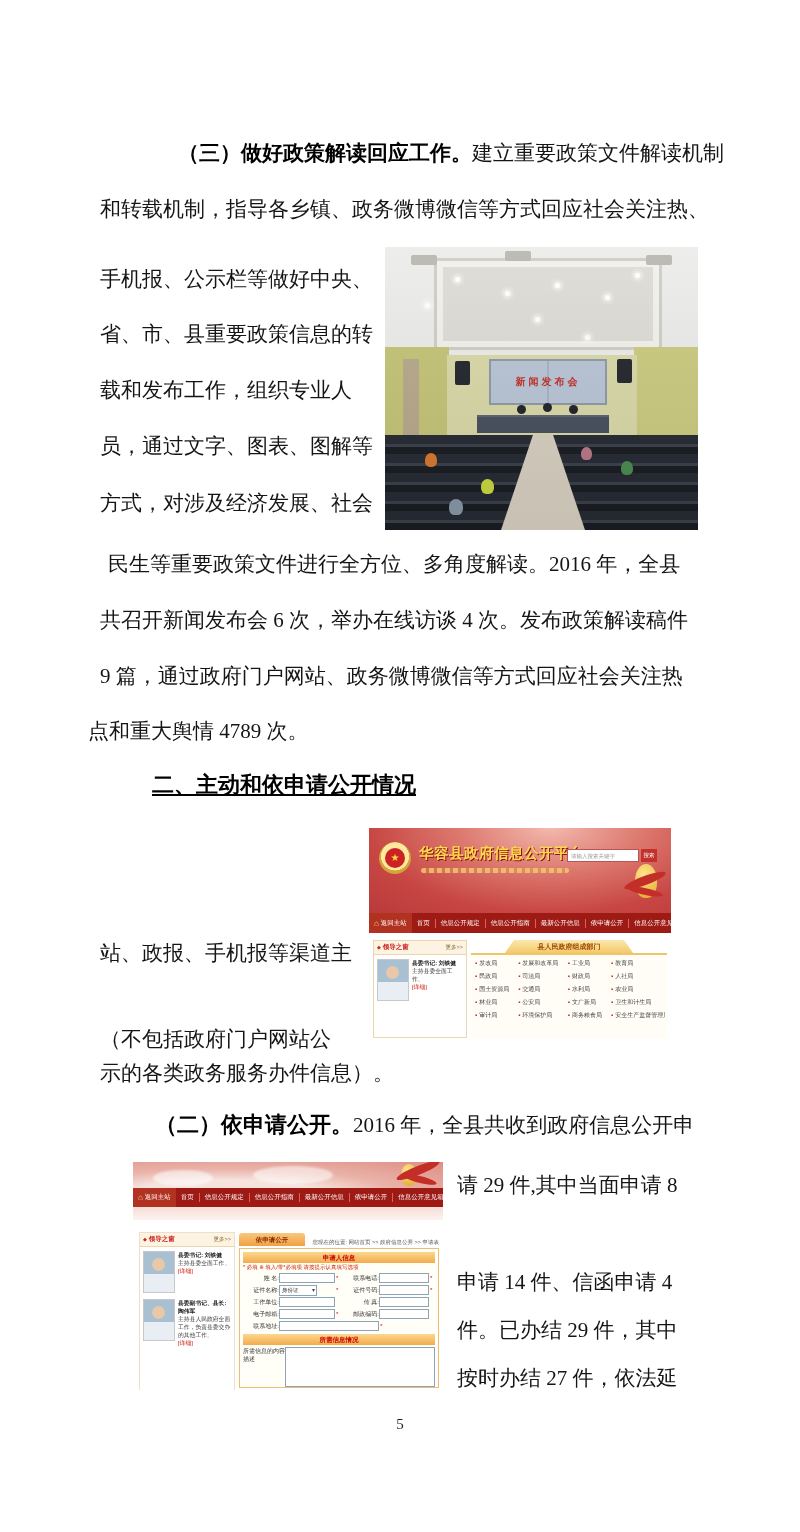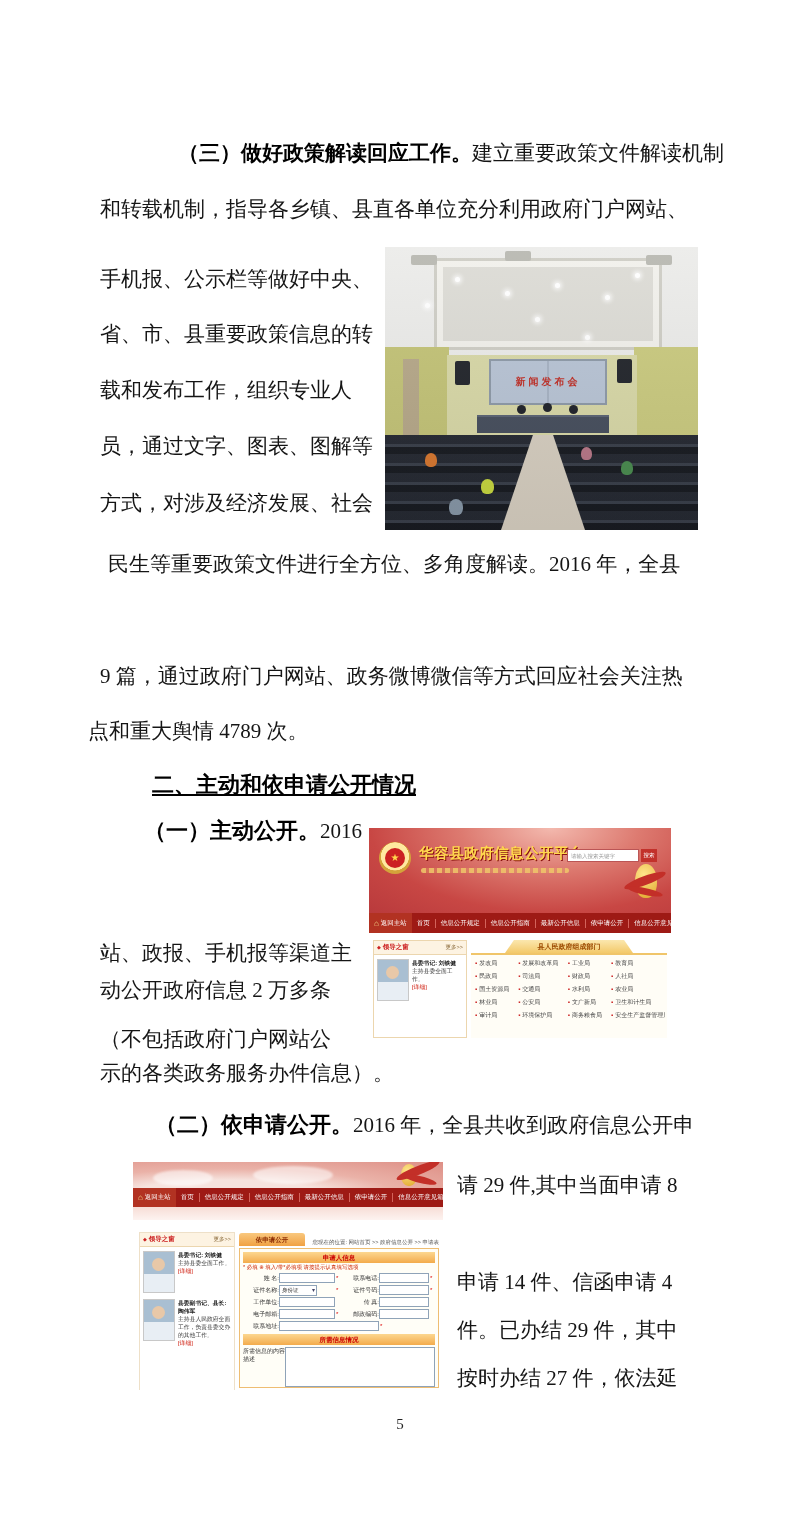--- a/index.html
+++ b/index.html
@@ -122,27 +122,28 @@
   .s2-descrow{display:flex;margin-top:2px;}
   .s2-desclabel{width:42px;font-size:6px;color:#333;line-height:8px;}
   .s2-descbox{flex:1;height:38px;background:#fff;border:1px solid #8fa3b8;}
 </style>
 </head>
 <body>
 
 <div class="page">
 
   <div class="ln" style="top:141px;left:155px;margin-left:23px;"><span class="hei">（三）做好政策解读回应工作。</span><span>建立重要政策文件解读机制</span></div>
-  <div class="ln" style="top:198px;left:100px;">和转载机制，指导各乡镇、县直各单位充分利用政府门户网站、</div>
+  <div class="ln" style="top:198px;left:100px;">和转载机制，指导各乡镇、政务微博微信等方式回应社会关注热、</div>
   <div class="ln" style="top:268px;left:100px;">手机报、公示栏等做好中央、</div>
   <div class="ln" style="top:323px;left:100px;">省、市、县重要政策信息的转</div>
   <div class="ln" style="top:379px;left:100px;">载和发布工作，组织专业人</div>
   <div class="ln" style="top:435px;left:100px;">员，通过文字、图表、图解等</div>
   <div class="ln" style="top:492px;left:100px;">方式，对涉及经济发展、社会</div>
   <div class="ln" style="top:553px;left:108px;">民生等重要政策文件进行全方位、多角度解读。2016 年，全县</div>
+  <div class="ln" style="top:609px;left:100px;">共召开新闻发布会 6 次，举办在线访谈 4 次。发布政策解读稿件</div>
   <div class="ln" style="top:665px;left:100px;">9 篇，通过政府门户网站、政务微博微信等方式回应社会关注热</div>
   <div class="ln" style="top:720px;left:88px;">点和重大舆情 4789 次。</div>
 
   <div class="photo1">
     <div class="p1-ceiling">
       <div class="p1-recess"></div>
       <div class="p1-vent" style="left:26px;top:8px;"></div>
       <div class="p1-vent" style="right:26px;top:8px;"></div>
       <div class="p1-vent" style="left:120px;top:4px;"></div>
       <div class="p1-light" style="left:70px;top:30px;"></div>
@@ -174,23 +175,21 @@
     <div class="p1-person" style="left:40px;top:206px;width:12px;height:14px;background:#d87830;"></div>
     <div class="p1-person" style="left:96px;top:232px;width:13px;height:15px;background:#c8d840;"></div>
     <div class="p1-person" style="left:236px;top:214px;width:12px;height:14px;background:#4a8c50;"></div>
     <div class="p1-person" style="left:196px;top:200px;width:11px;height:13px;background:#b87888;"></div>
     <div class="p1-person" style="left:64px;top:252px;width:14px;height:16px;background:#8898a8;"></div>
     <div class="cap"></div>
   </div>
 
   <div class="h2" style="top:770px;left:152px;text-decoration:underline;">二、主动和依申请公开情况</div>
 
-  <div class="ln" style="top:819px;left:144px;"><span class="hei" style="font-size:22px;">（一）主动公开。</span><span>2016</span></div>
   <div class="ln" style="top:942px;left:100px;">站、政报、手机报等渠道主</div>
-  <div class="ln" style="top:979px;left:100px;">动公开政府信息 2 万多条</div>
   <div class="ln" style="top:1028px;left:100px;">（不包括政府门户网站公</div>
   <div class="ln" style="top:1062px;left:100px;">示的各类政务服务办件信息）。</div>
 
   <div class="site" style="left:369px;top:828px;width:302px;height:214px;">
     <div class="s1-banner">
       <div class="s1-emblem">
           <div class="inner">★</div>
         </div>
       <div class="s1-title">华容县政府信息公开平台</div>
       <div class="s1-sub"></div>

